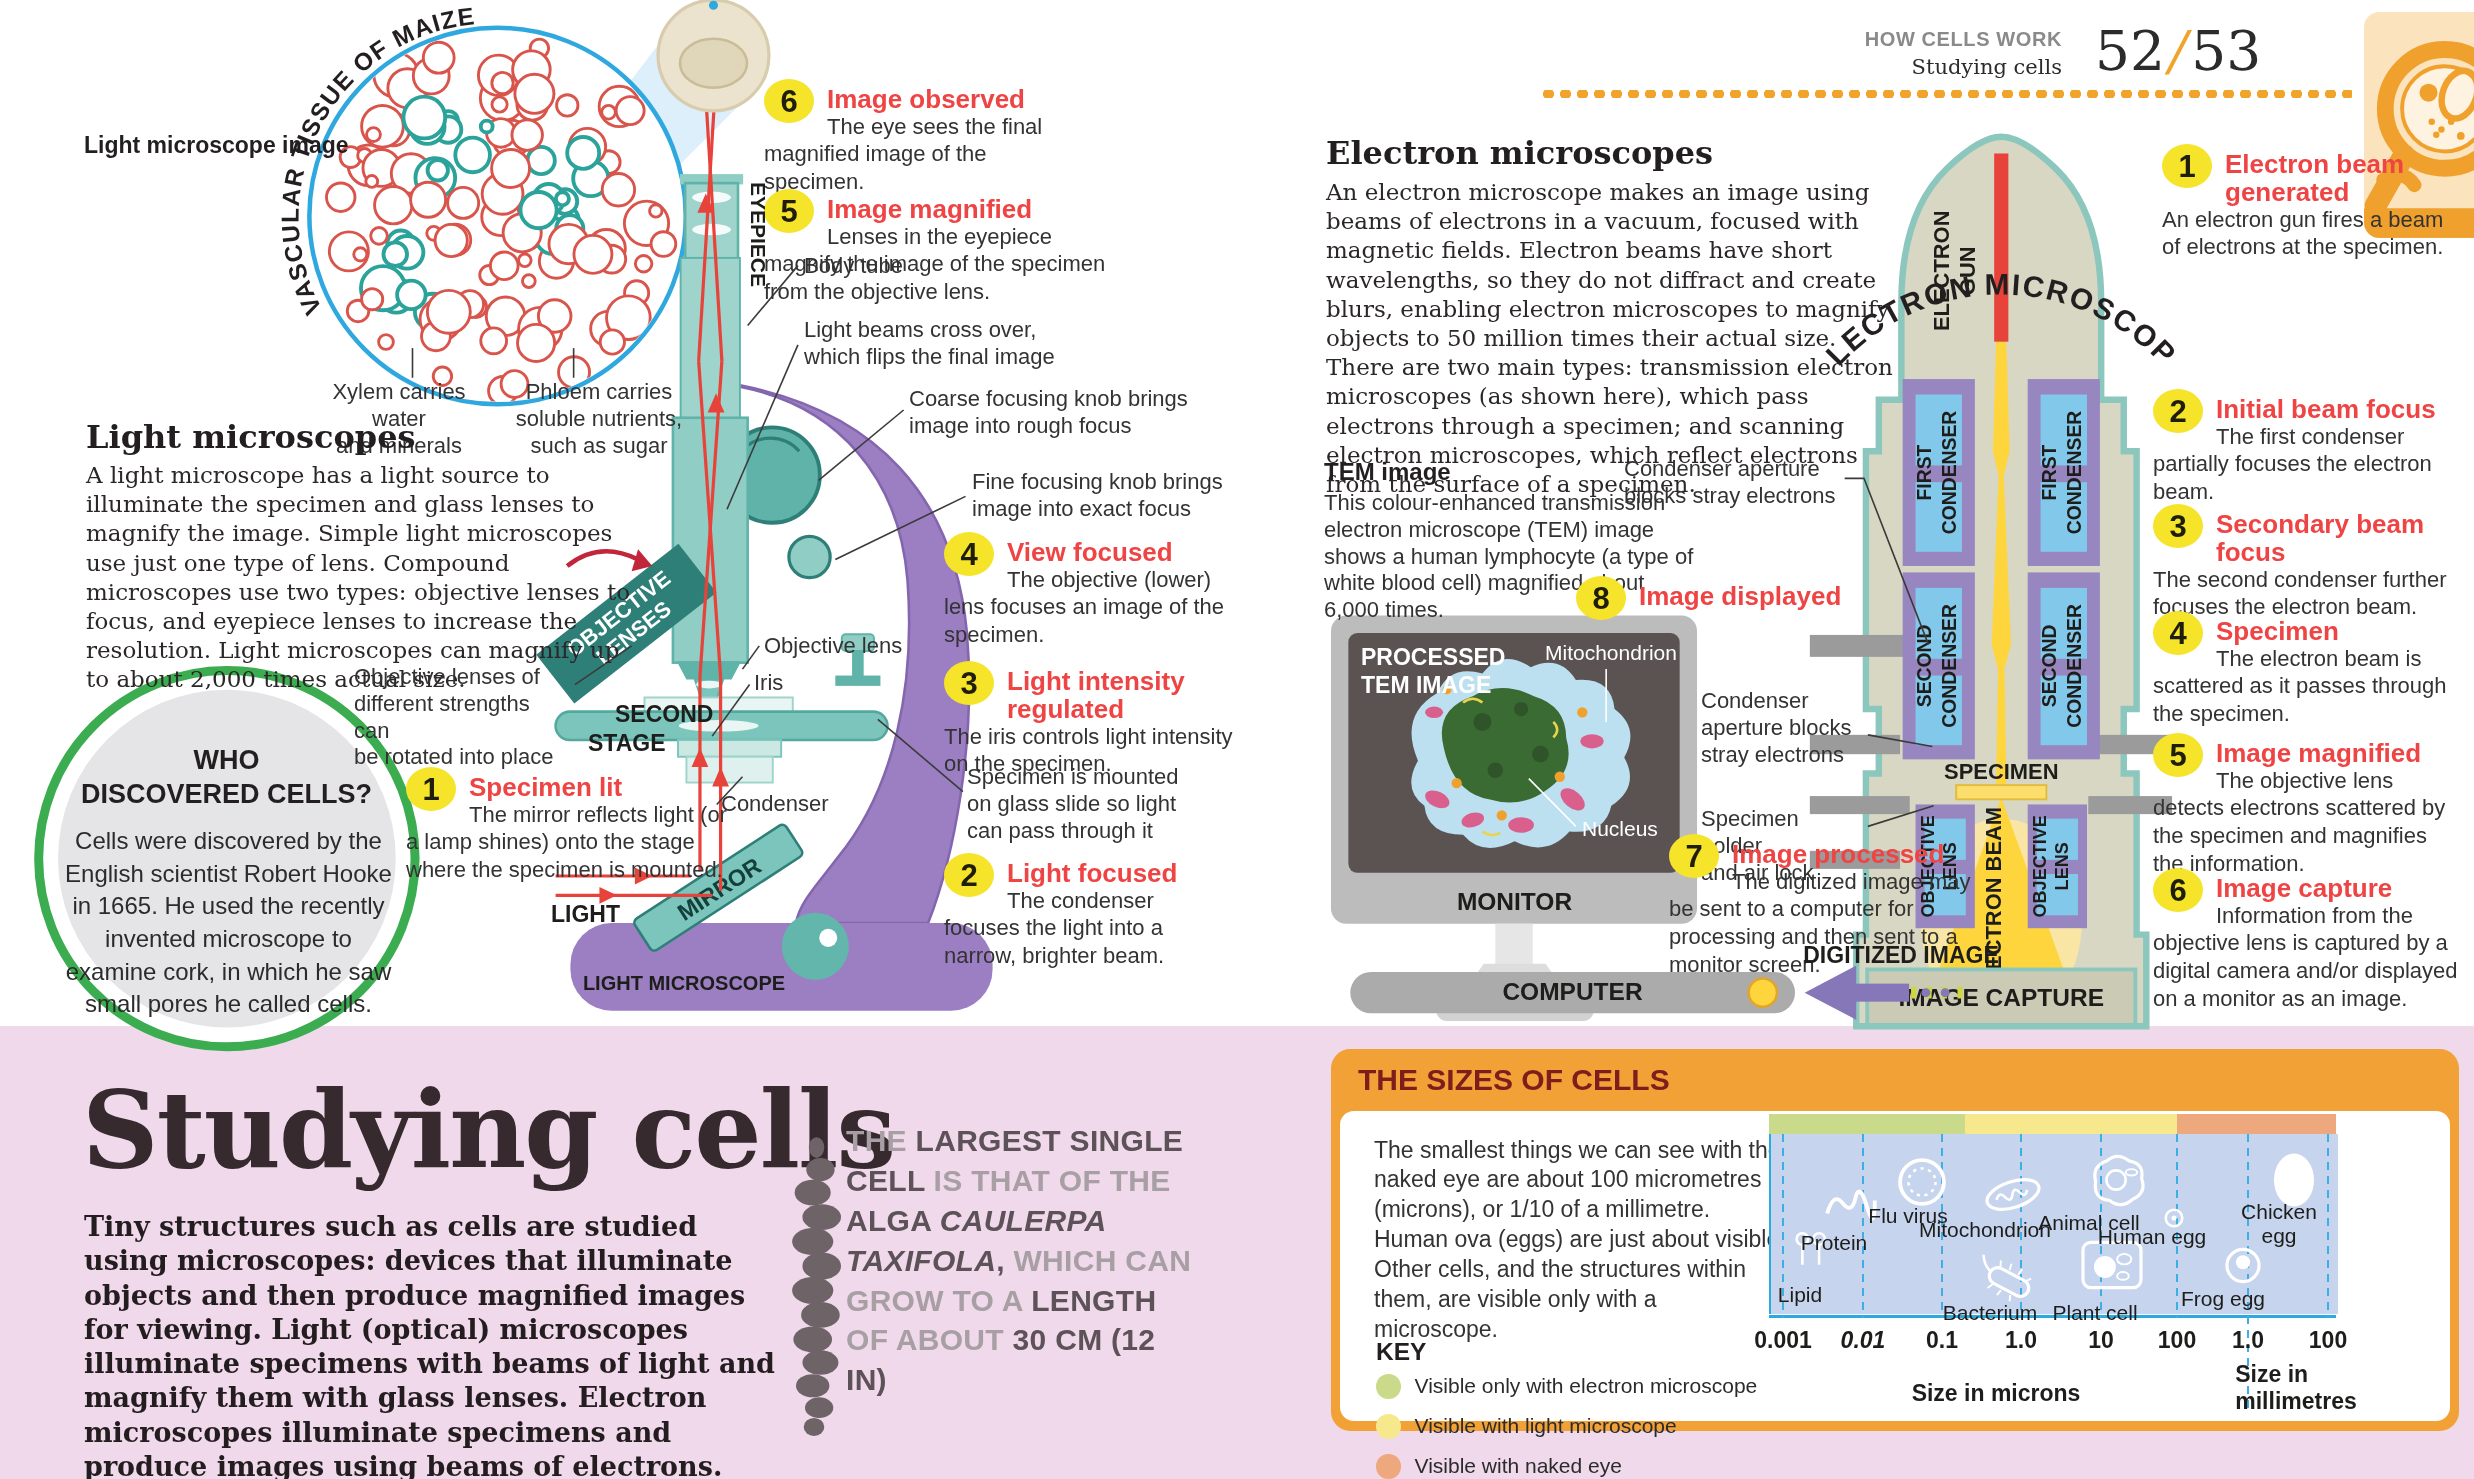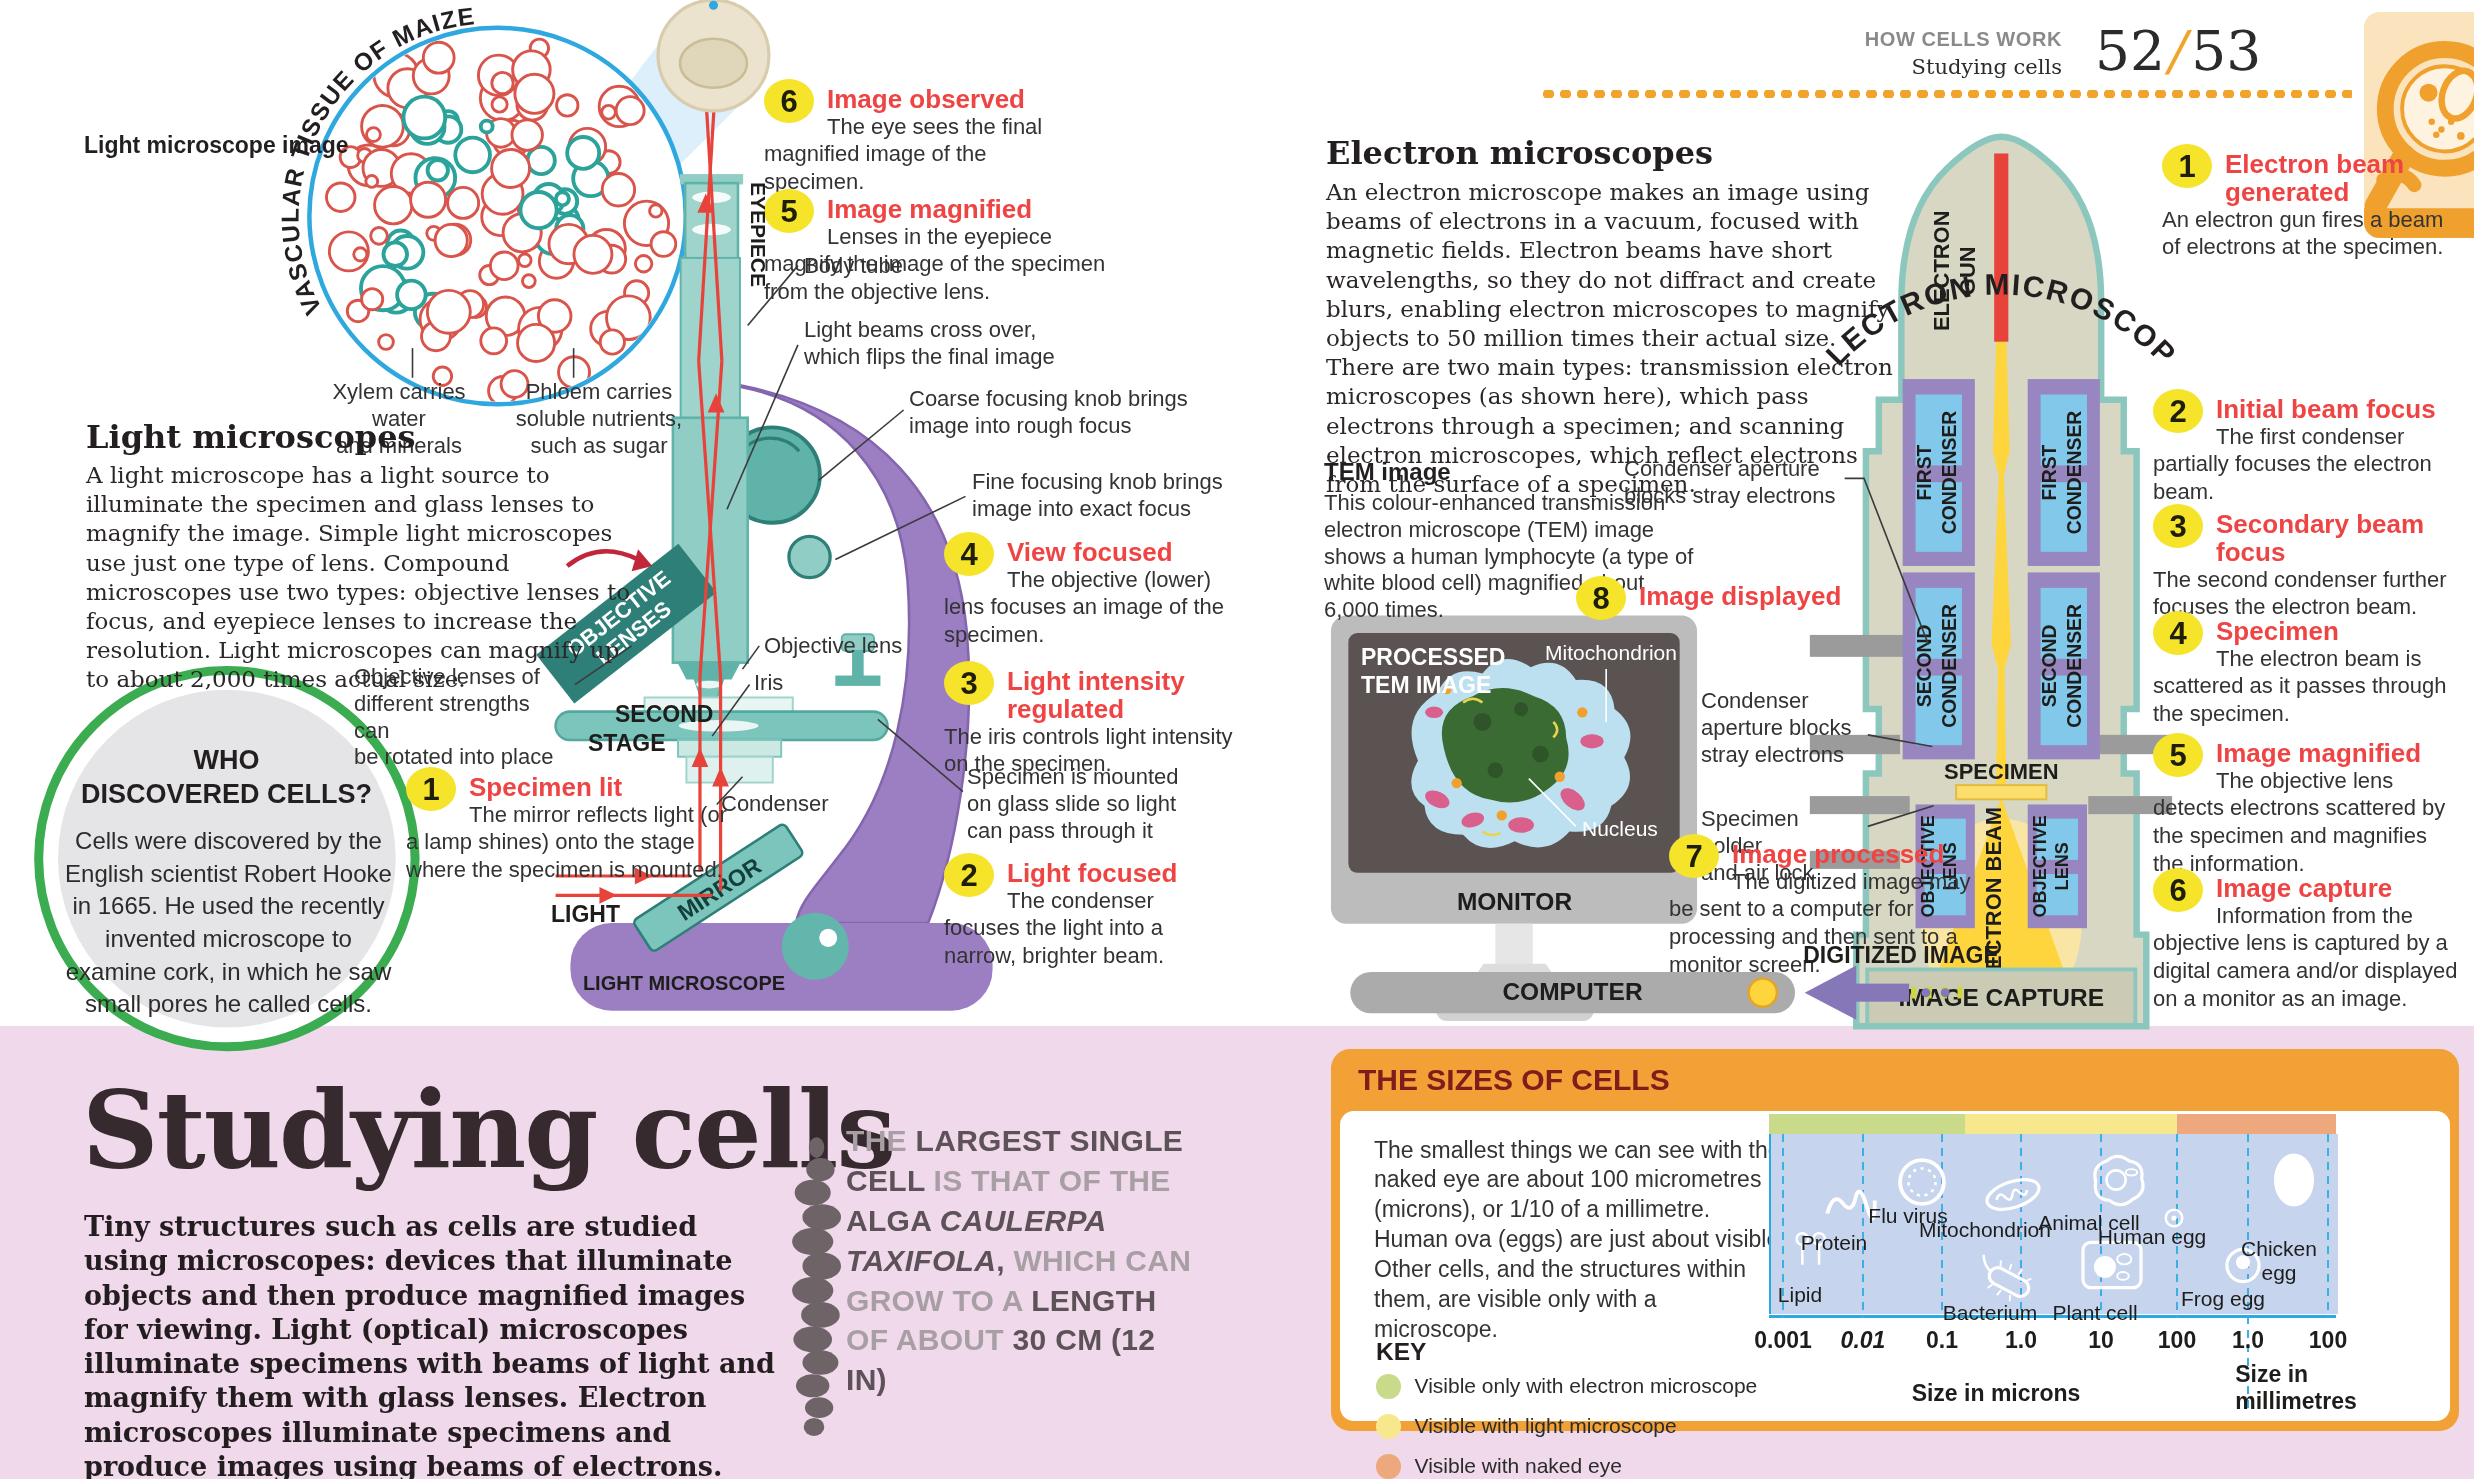--- a/index.html
+++ b/index.html
@@ -665,20 +665,20 @@
             </svg></div>
           <div class="orglabel" style="left: 383px; top: 111px;">Human egg</div>
           <div style="position: absolute; left: 474px; top: 129px; transform: translateX(-50%);"><svg width="45" height="45" viewBox="0 0 70 70">
               <circle cx="35" cy="35" r="25" stroke="#fff" stroke-width="5" fill="none"></circle>
               <circle cx="35" cy="30" r="11" fill="#fff"></circle>
             </svg></div>
           <div class="orglabel" style="left: 454px; top: 173px;">Frog egg</div>
           <div style="position: absolute; left: 525px; top: 35px; transform: translateX(-50%);"><svg width="52" height="62" viewBox="0 0 80 96">
               <ellipse cx="40" cy="48" rx="31" ry="41" fill="#fff"></ellipse>
             </svg></div>
-          <div class="orglabel" style="left: 510px; top: 86px; margin-top: 37px;">Chicken
+          <div class="orglabel" style="left: 510px; top: 86px;">Chicken
 egg</div>
         </div>
     </div>
   </div>
 
 </div>
 
 
 </body></html>

